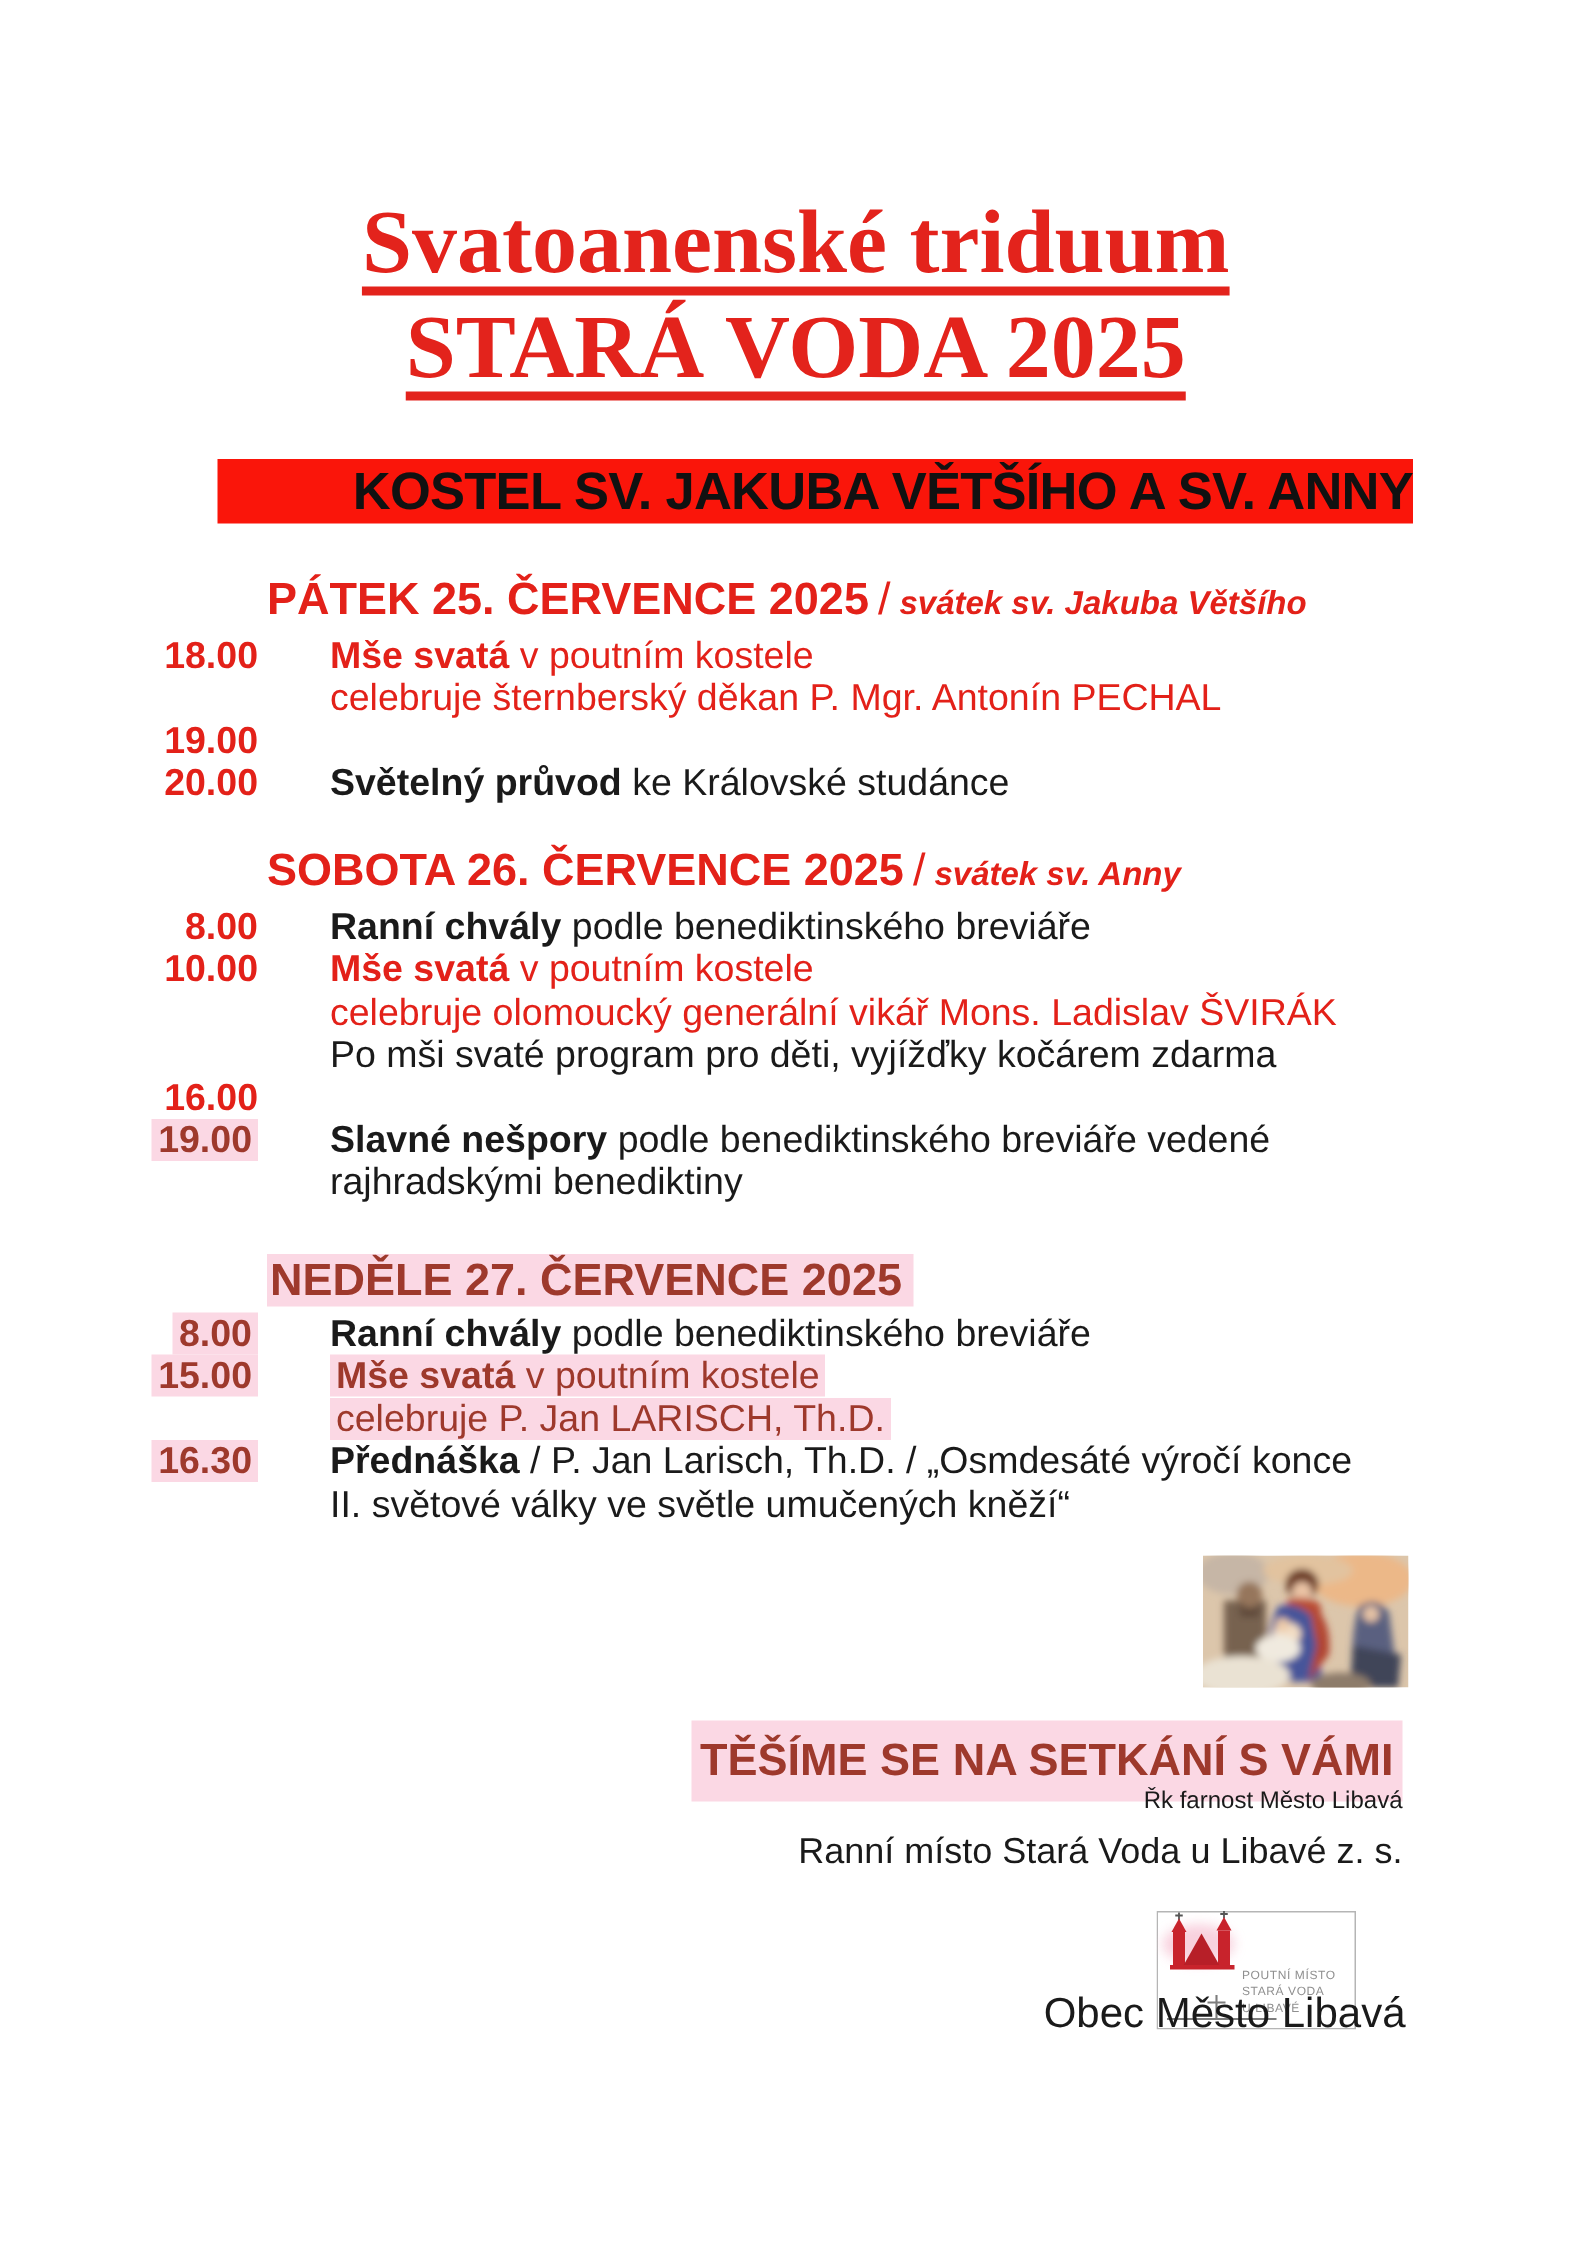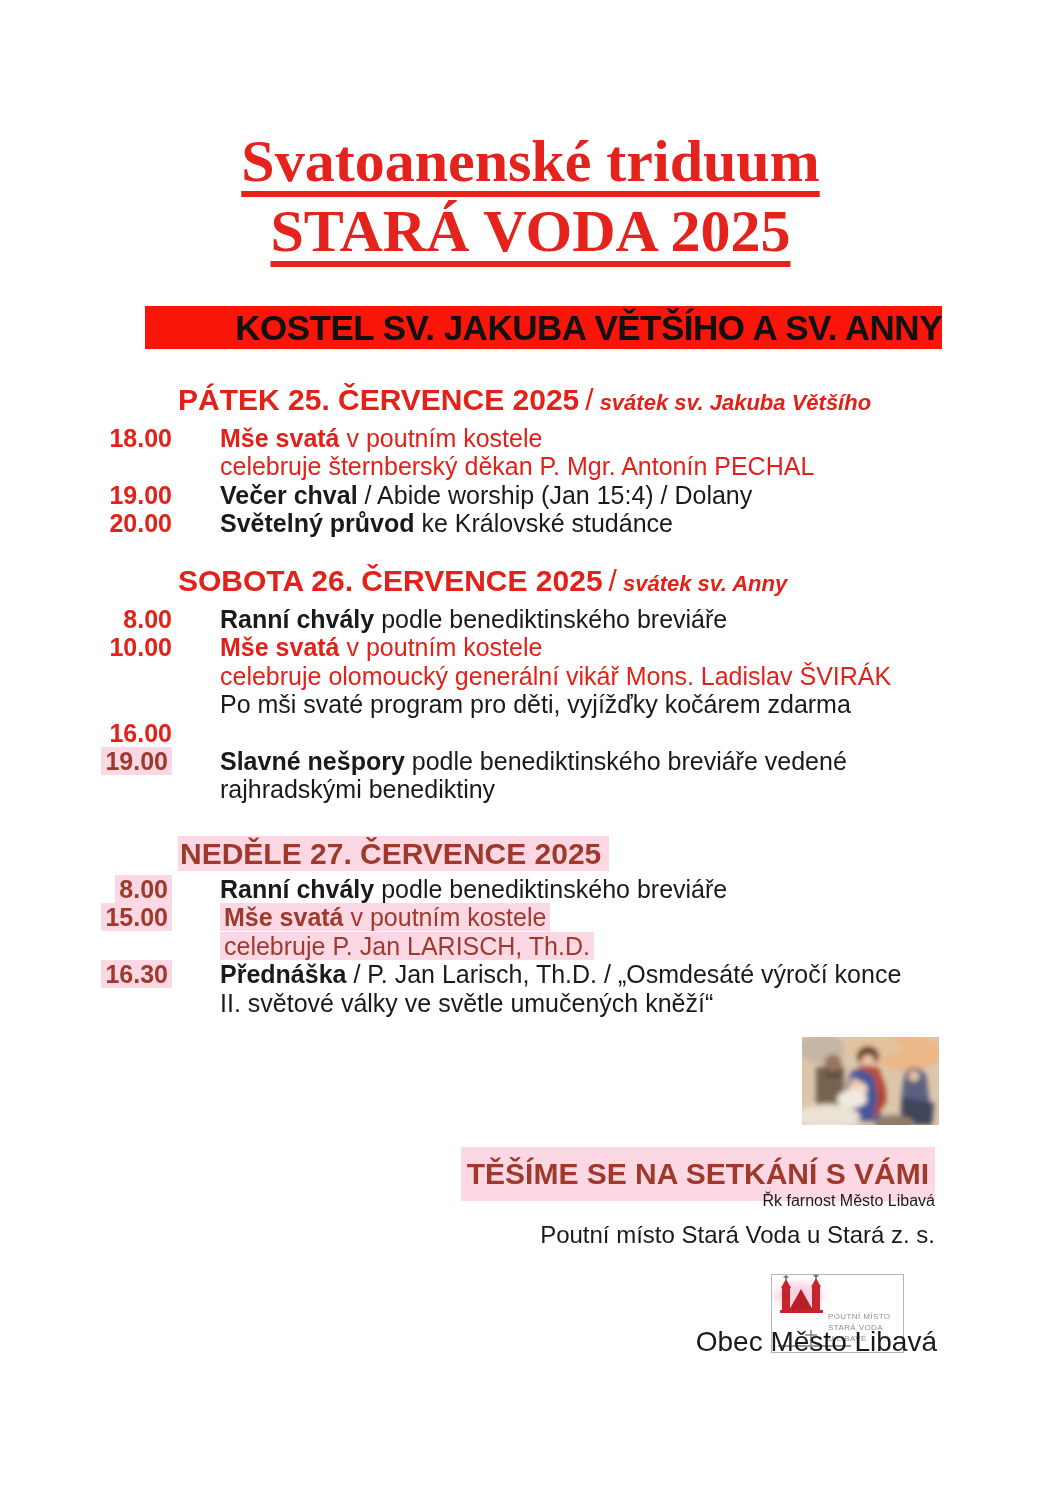--- a/index.html
+++ b/index.html
@@ -76,21 +76,20 @@
     <div class="row c-red">
       <div class="time"><span>18.00</span></div>
       <div class="content"><span class="txt-wrap"><span class="lead">Mše svatá</span><span> v poutním kostele</span></span></div>
     </div>
     <div class="row c-red">
       <div class="time"><span></span></div>
       <div class="content"><span class="txt-wrap"><span class="lead"></span><span>celebruje šternberský děkan P. Mgr. Antonín PECHAL</span></span></div>
     </div>
     <div class="row">
       <div class="time"><span>19.00</span></div>
-      <div class="content"><span class="txt-wrap"><span class="lead">Večer chval</span><span> / Abide worship (Jan 15:4) / Dolany</span></span></div>
     </div>
     <div class="row">
       <div class="time"><span>20.00</span></div>
       <div class="content"><span class="txt-wrap"><span class="lead">Světelný průvod</span><span> ke Královské studánce</span></span></div>
     </div>
   </div>
 
   <div class="section" style="top:563px">
     <div class="sec-heading">
       <span class="h-main">SOBOTA 26. ČERVENCE 2025</span><span class="h-sep">/</span><span class="h-sub">svátek sv. Anny</span>
@@ -177,21 +176,21 @@
         <circle cx="112" cy="39" r="5.5" fill="#e4c1a4"></circle>
         <path d="M100 60 L132 66 L130 88 L98 88 Z" fill="#3f4458"></path>
         <ellipse cx="26" cy="80" rx="32" ry="13" fill="#eae2d3"></ellipse>
         <ellipse cx="92" cy="86" rx="20" ry="8" fill="#8d7c6a"></ellipse>
       </g>
     </svg>
   </div>
 
   <div class="closing">TĚŠÍME SE NA SETKÁNÍ S VÁMI</div>
   <div class="org1">Řk farnost Město Libavá</div>
-  <div class="org2">Poutní místo Stará Voda u Stará z. s.</div>
+  <div class="org2">Ranní místo Stará Voda u Libavé z. s.</div>
 
   <div class="logo">
     <svg width="133" height="79" viewBox="0 0 133 79" xmlns="http://www.w3.org/2000/svg">
       <defs>
           <filter id="lb" x="-40%" y="-40%" width="180%" height="180%">
             <feGaussianBlur stdDeviation="4"></feGaussianBlur>
           </filter>
         </defs>
       <rect x="0.5" y="0.5" width="132" height="78" fill="#ffffff" stroke="#b5b5b5" stroke-width="1"></rect>
       <ellipse cx="28" cy="22" rx="24" ry="13" fill="#f7c9d8" opacity="0.85" filter="url(#lb)"></ellipse>

